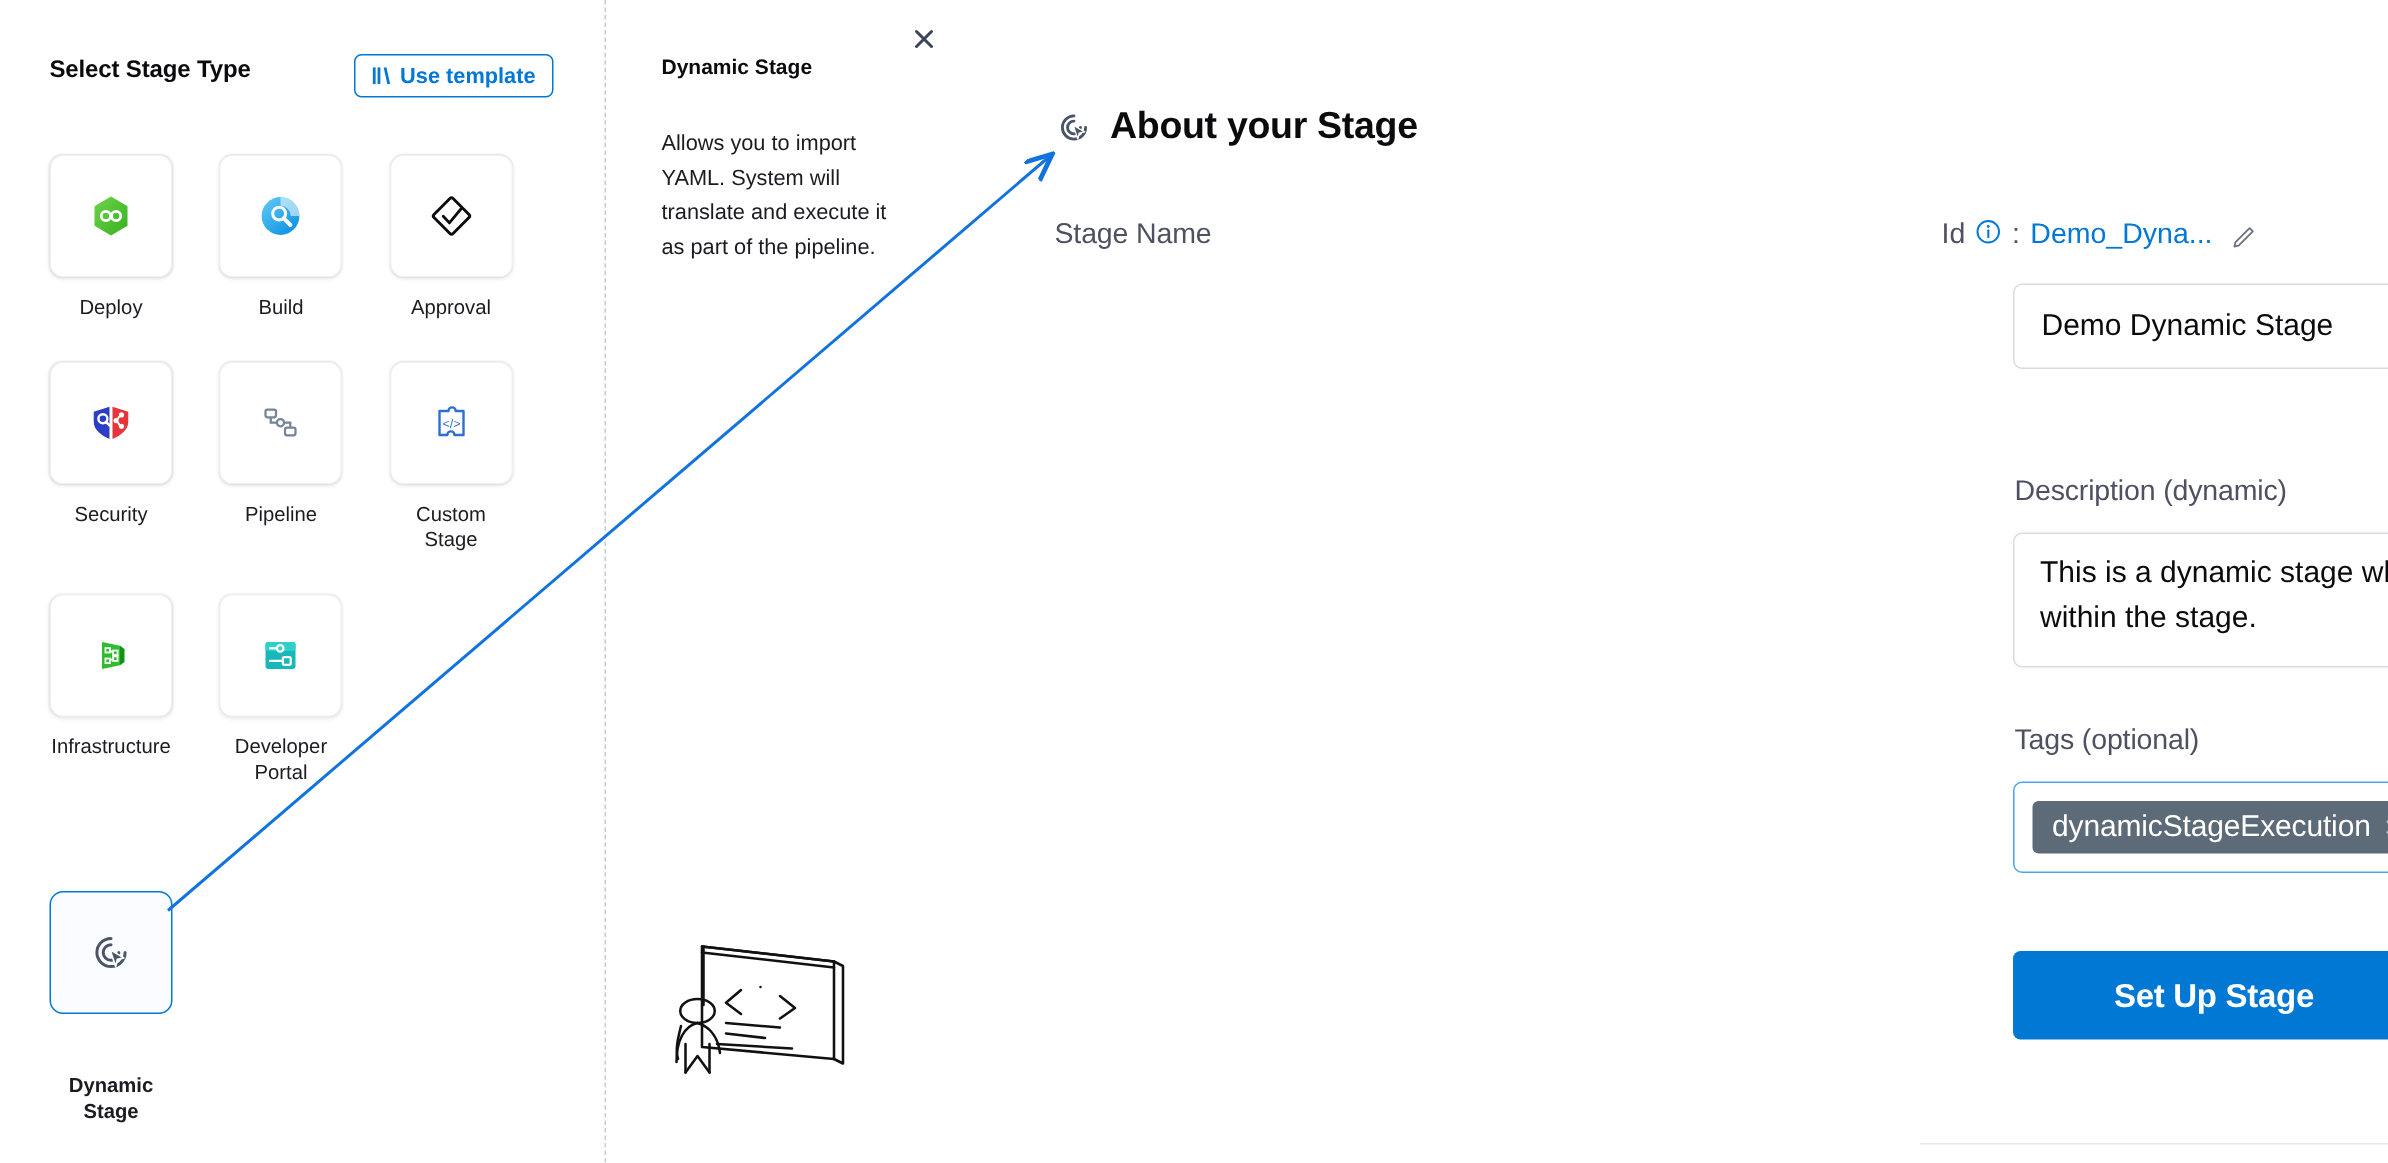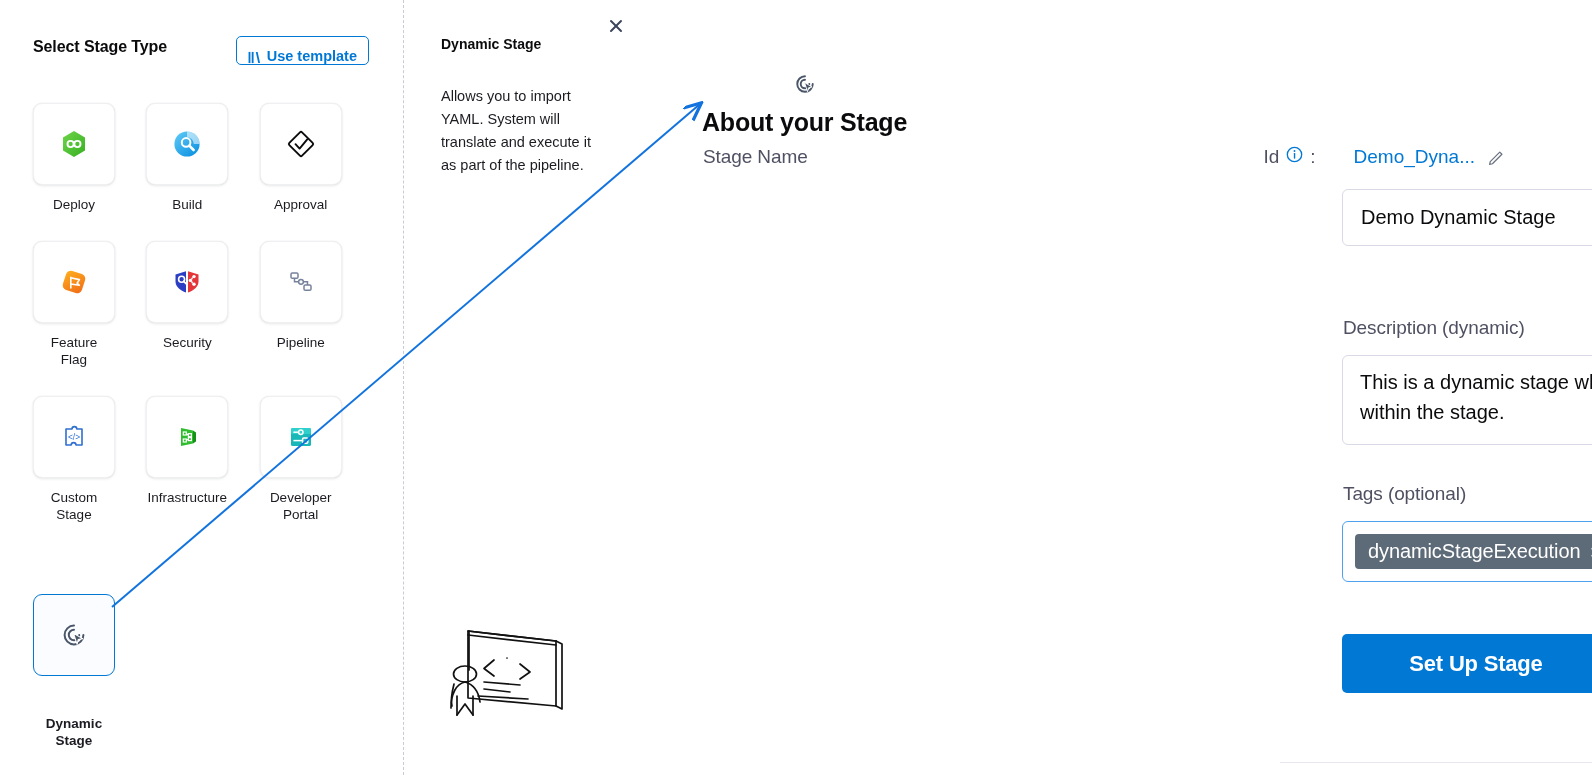--- a/index.html
+++ b/index.html
@@ -18,21 +18,21 @@
 
   #left-header { position:absolute; left:33px; top:36px; width:338px; height:28px; }
   #panel-title {
     position:absolute; left:0; top:2px;
     font-size:16px; font-weight:bold; letter-spacing:-0.1px; color:#0b0b0d;
   }
   #use-template-btn {
     position:absolute; right:2px; top:0;
     height:29px; padding:0 11px;
     border:1px solid #0278d5; border-radius:5px; background:#ffffff;
-    display:flex; align-items:flex-end; gap:6px; cursor:pointer;
+    display:flex; align-items:center; gap:6px; cursor:pointer;
   }
   #use-template-btn .tmpl-label {
     color:#0278d5; font-size:14.5px; font-weight:bold; white-space:nowrap;
   }
   .tmpl-icon { display:block; width:13px; height:13px; }
 
   
   #stage-grid {
     position:absolute; left:33px; top:103px;
     width:340px;
@@ -81,39 +81,39 @@
     position:absolute; left:441px; top:85px; width:160px;
     font-size:14.5px; line-height:23px; color:#1b1b22;
   }
   #mid-illustration { position:absolute; left:448px; top:618px; width:132px; height:100px; }
 
   
   #right-panel { position:absolute; left:640px; top:0; width:952px; height:775px; }
 
   #about-header {
     position:absolute; left:62px; top:70px;
-    display:flex; align-items:center; gap:10px;flex-direction:column;
+    display:flex; align-items:center; gap:10px;
   }
   #about-header .about-title {
     font-size:25px; font-weight:bold; letter-spacing:-0.2px; color:#0b0b0d;
   }
   .about-icon { display:block; width:28px; height:28px; }
 
   .field-label {
     font-size:19px; color:#4f5162; letter-spacing:-0.1px;text-align:center;
   }
 
   #stage-name-row {
     position:absolute; left:63px; top:146px; width:804px;
     display:flex; align-items:center; justify-content:space-between;
   }
   #id-group { display:flex; align-items:flex-start; gap:7px; }
   #id-text { font-size:19px; color:#4f5162; }
   #id-colon { font-size:19px; color:#4f5162; }
-  #id-value { font-size:19px; color:#0278d5;margin-left:31px; }
+  #id-value { font-size:19px; color:#0278d5; }
   .info-icon { display:block; width:17px; height:17px; }
   #edit-pencil-btn { width:22px; height:22px; display:flex; align-items:center; justify-content:center; cursor:pointer; margin-left:3px;}
   .pencil-icon { display:block; width:19px; height:19px; }
 
   #stage-name-input {
     position:absolute; left:702px; top:189px; width:804px; height:57px;
   }
   .text-box {
     width:100%; height:100%;
     border:1px solid #d9dae5; border-radius:6px; background:#ffffff;
@@ -227,36 +227,20 @@
         <svg class="stage-icon" viewBox="0 0 34 34">
           <g transform="rotate(45 17 17)">
             <rect x="8" y="8" width="18" height="18" rx="1.5" fill="none" stroke="#0b0b0d" stroke-width="1.9"></rect>
           </g>
           <path d="M11.5,17.2 L15.6,21.6 L23.2,12.4" fill="none" stroke="#0b0b0d" stroke-width="1.9" stroke-linecap="round" stroke-linejoin="round"></path>
         </svg>
       </div>
       <div class="stage-label">Approval</div>
     </div>
 
-    <div class="stage-cell">
-      <div class="stage-card">
-        <svg class="stage-icon" viewBox="0 0 34 34">
-          <defs>
-              <linearGradient id="gFF" x1="0" y1="0" x2="1" y2="1">
-            <stop offset="0" stop-color="#ffb020"></stop>
-                <stop offset="1" stop-color="#f06a16"></stop>
-          </linearGradient>
-            </defs>
-          <rect x="7" y="7" width="20" height="20" rx="5" transform="rotate(18 17 17)" fill="url(#gFF)"></rect>
-          <path d="M13.8,12.2 L13.8,23 M13.8,12.8 L22.4,14.6 L20.1,18.2 L22.4,20.3 L13.8,19" fill="none" stroke="#ffffff" stroke-width="1.6" stroke-linejoin="round" stroke-linecap="round"></path>
-        </svg>
-      </div>
-      <div class="stage-label">Feature
-Flag</div>
-    </div>
 
     <div class="stage-cell">
       <div class="stage-card">
         <svg class="stage-icon" viewBox="0 0 34 34">
           <path d="M5.5,9.5 L16,6.2 L16,27.6 C10.4,25.4 5.5,21.6 5.5,16.4 Z" fill="#2b3ec4"></path>
           <path d="M28.5,9.5 L18,6.2 L18,27.6 C23.6,25.4 28.5,21.6 28.5,16.4 Z" fill="#e4363a"></path>
           <circle cx="11.6" cy="14.2" r="3" fill="none" stroke="#ffffff" stroke-width="1.6"></circle>
           <line x1="13.7" y1="16.3" x2="16" y2="18.6" stroke="#ffffff" stroke-width="1.8" stroke-linecap="round"></line>
           <g fill="#ffffff">
             <circle cx="24" cy="11.6" r="1.7"></circle>

